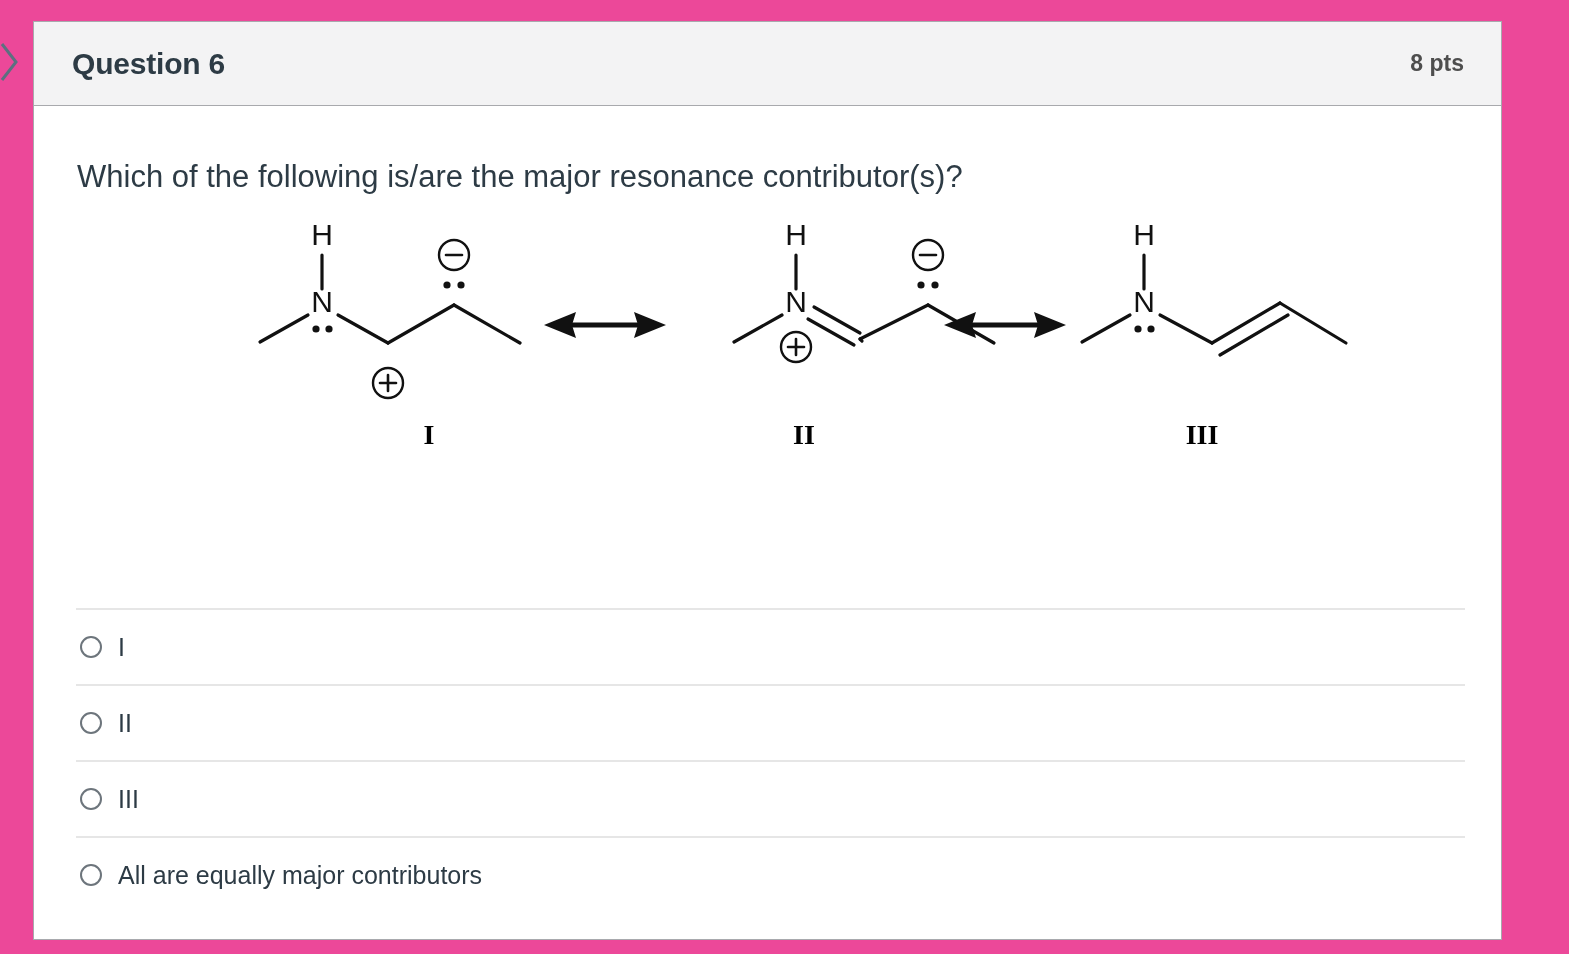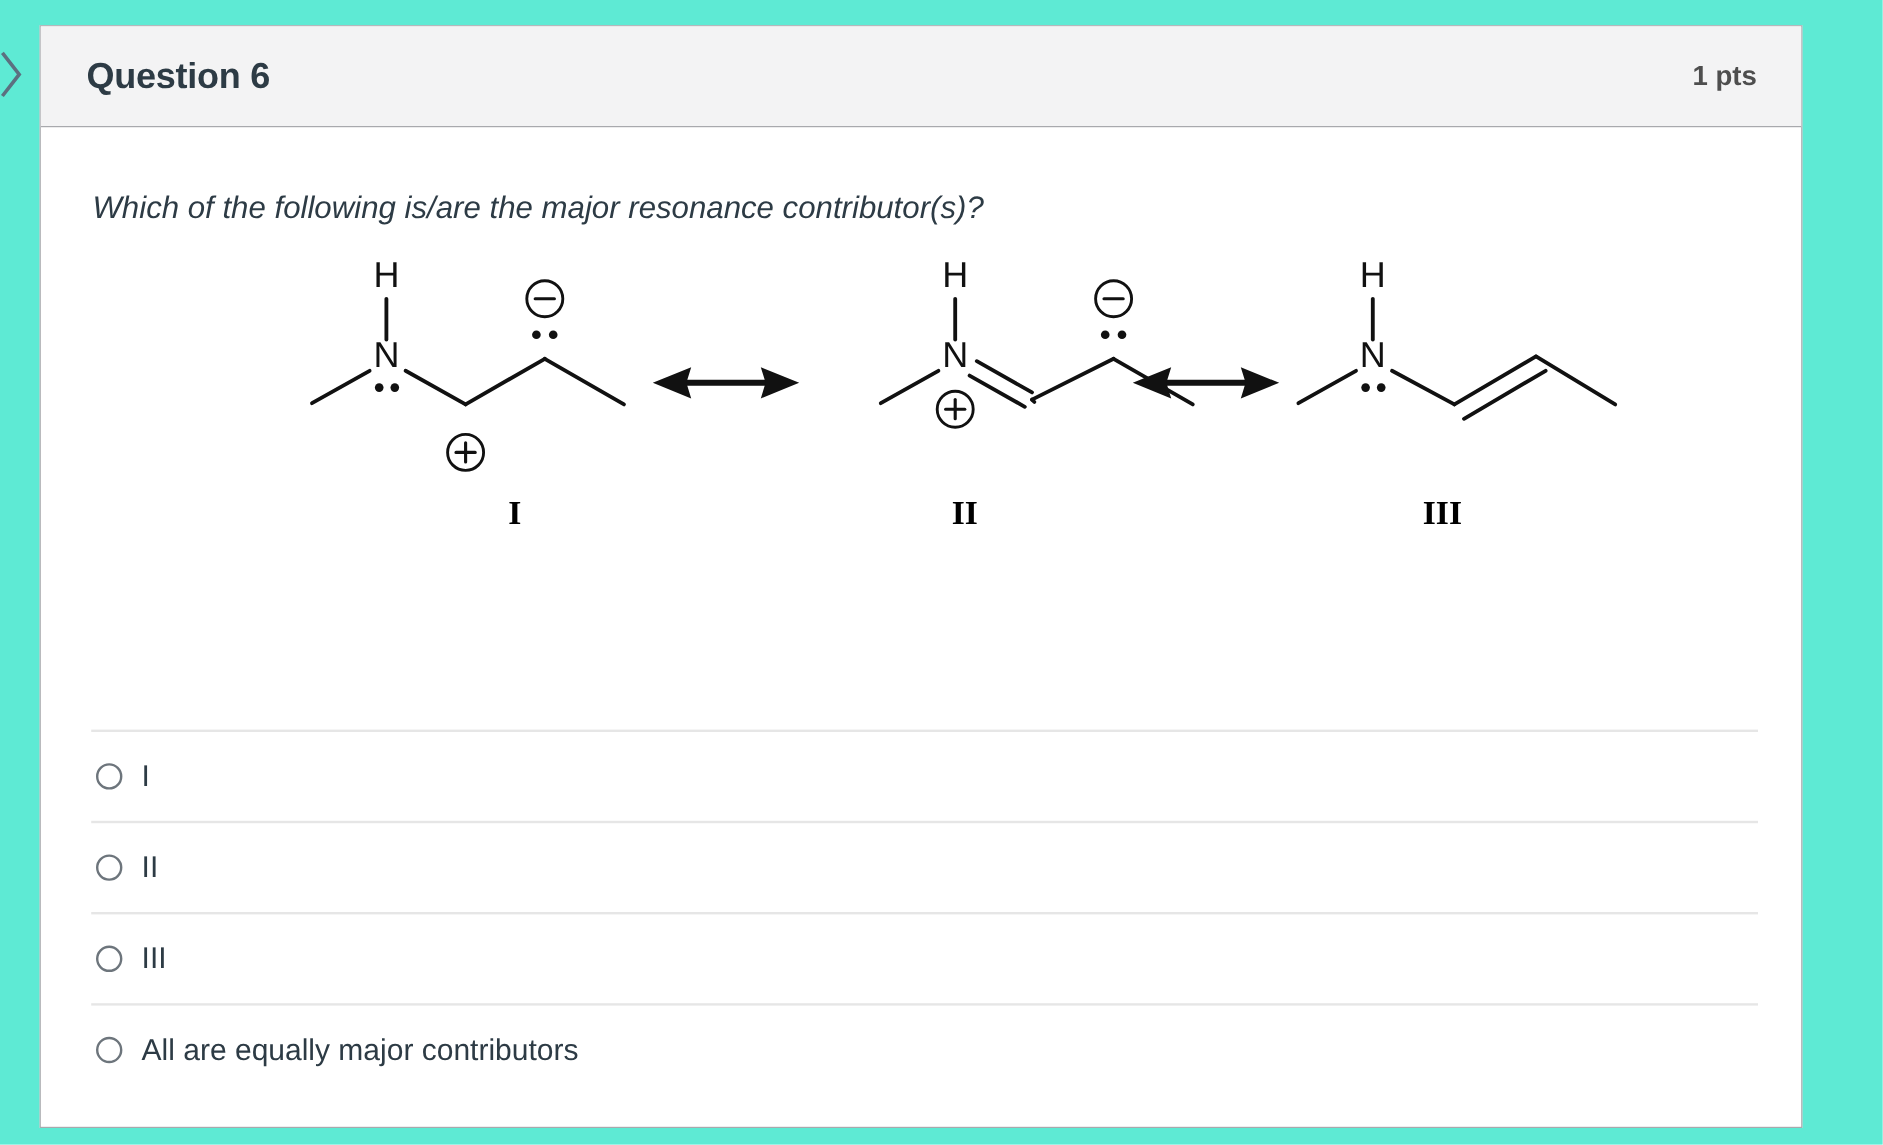--- a/index.html
+++ b/index.html
@@ -9,21 +9,21 @@
     width: 1569px;
     height: 954px;
     overflow: hidden;
     font-family: "Liberation Sans", sans-serif;
   }
 
   #page {
     position: relative;
     width: 1569px;
     height: 954px;
-    background: #5eead4;
+    background: #ec4899;
   }
 
   
   .left-chevron {
     position: absolute;
     left: 0px;
     top: 38px;
     width: 22px;
     height: 48px;
     color: #5c7080;
@@ -64,25 +64,24 @@
     font-weight: bold;
     color: #4e4e4e;
   }
 
   .question-body {
     padding: 0;
     position: relative;
   }
 
   .question-text {
-    font-size: 26px;
+    font-size: 31px;
     color: #2d3b45;
     padding: 51px 0 0 43px;
     line-height: 1.3;
-    font-style: italic;
   }
 
   
   .figure-wrap {
     position: relative;
     margin-top: 10px;
     height: 260px;
   }
 
   .struct-label {
@@ -136,21 +135,21 @@
   <div class="left-chevron">
     <svg width="22" height="48" viewBox="0 0 22 48" fill="none">
       <path d="M2 6 L16 24 L2 42" stroke="#5c7080" stroke-width="3" fill="none"></path>
     </svg>
   </div>
 
   <div class="question-card">
 
     <div class="question-header">
       <div class="question-title">Question 6</div>
-      <div class="question-points">1 pts</div>
+      <div class="question-points">8 pts</div>
     </div>
 
     <div class="question-body">
 
       <div class="question-text">Which of the following is/are the major resonance contributor(s)?</div>
 
       <div class="figure-wrap">
         <svg width="1400" height="250" viewBox="0 0 1400 250" style="position:absolute; left:170px; top:0px;">
 
           <g stroke="#111111" stroke-width="3.2" fill="none" stroke-linecap="round">

